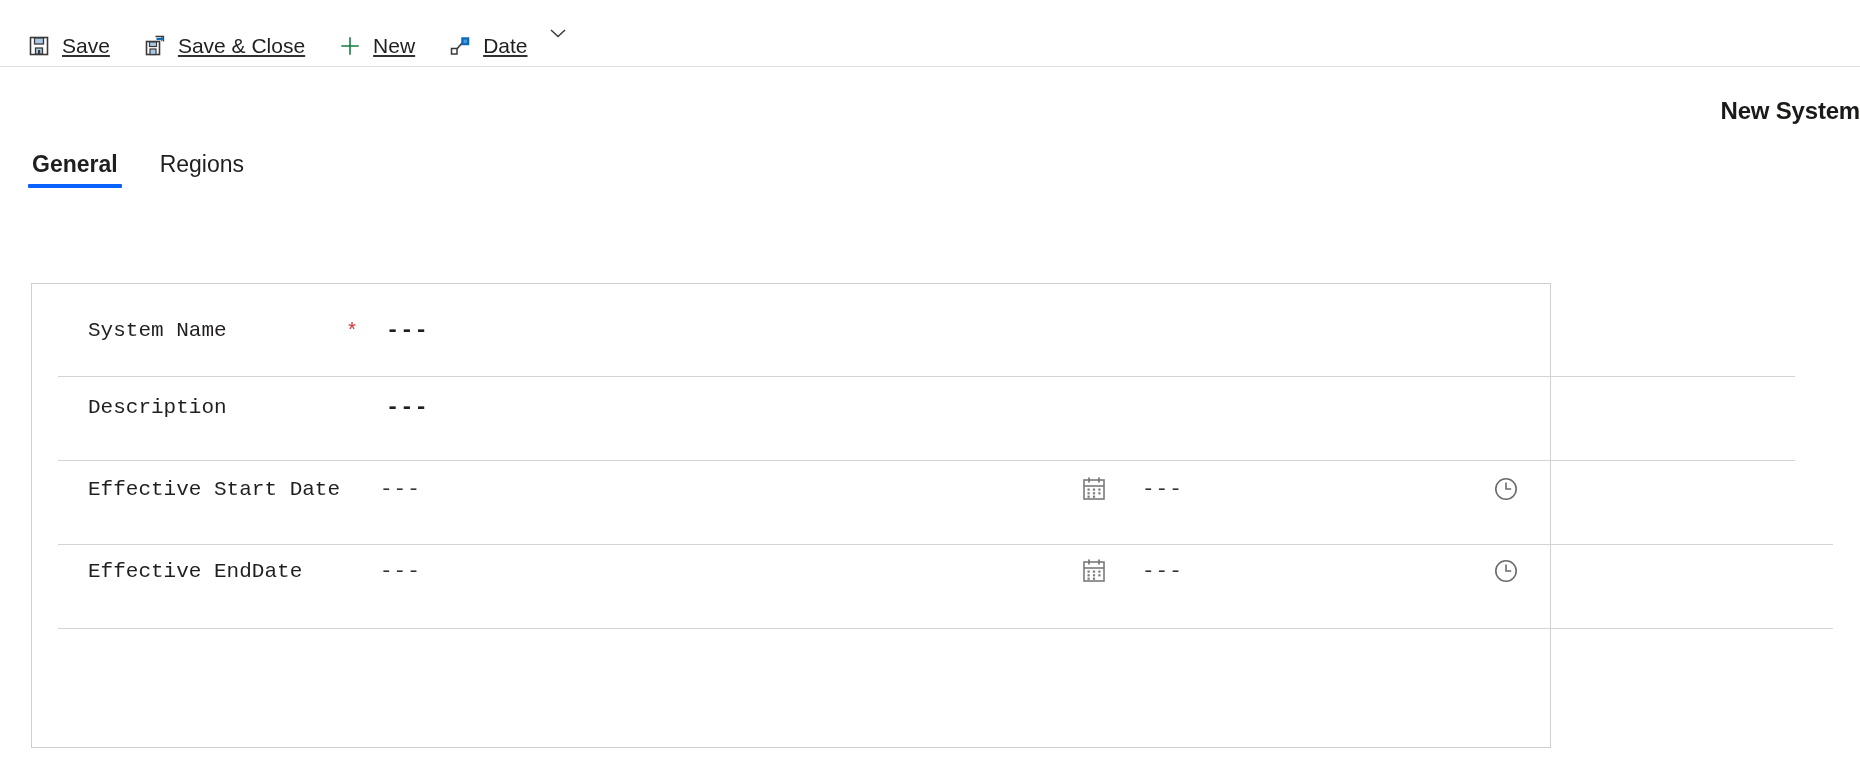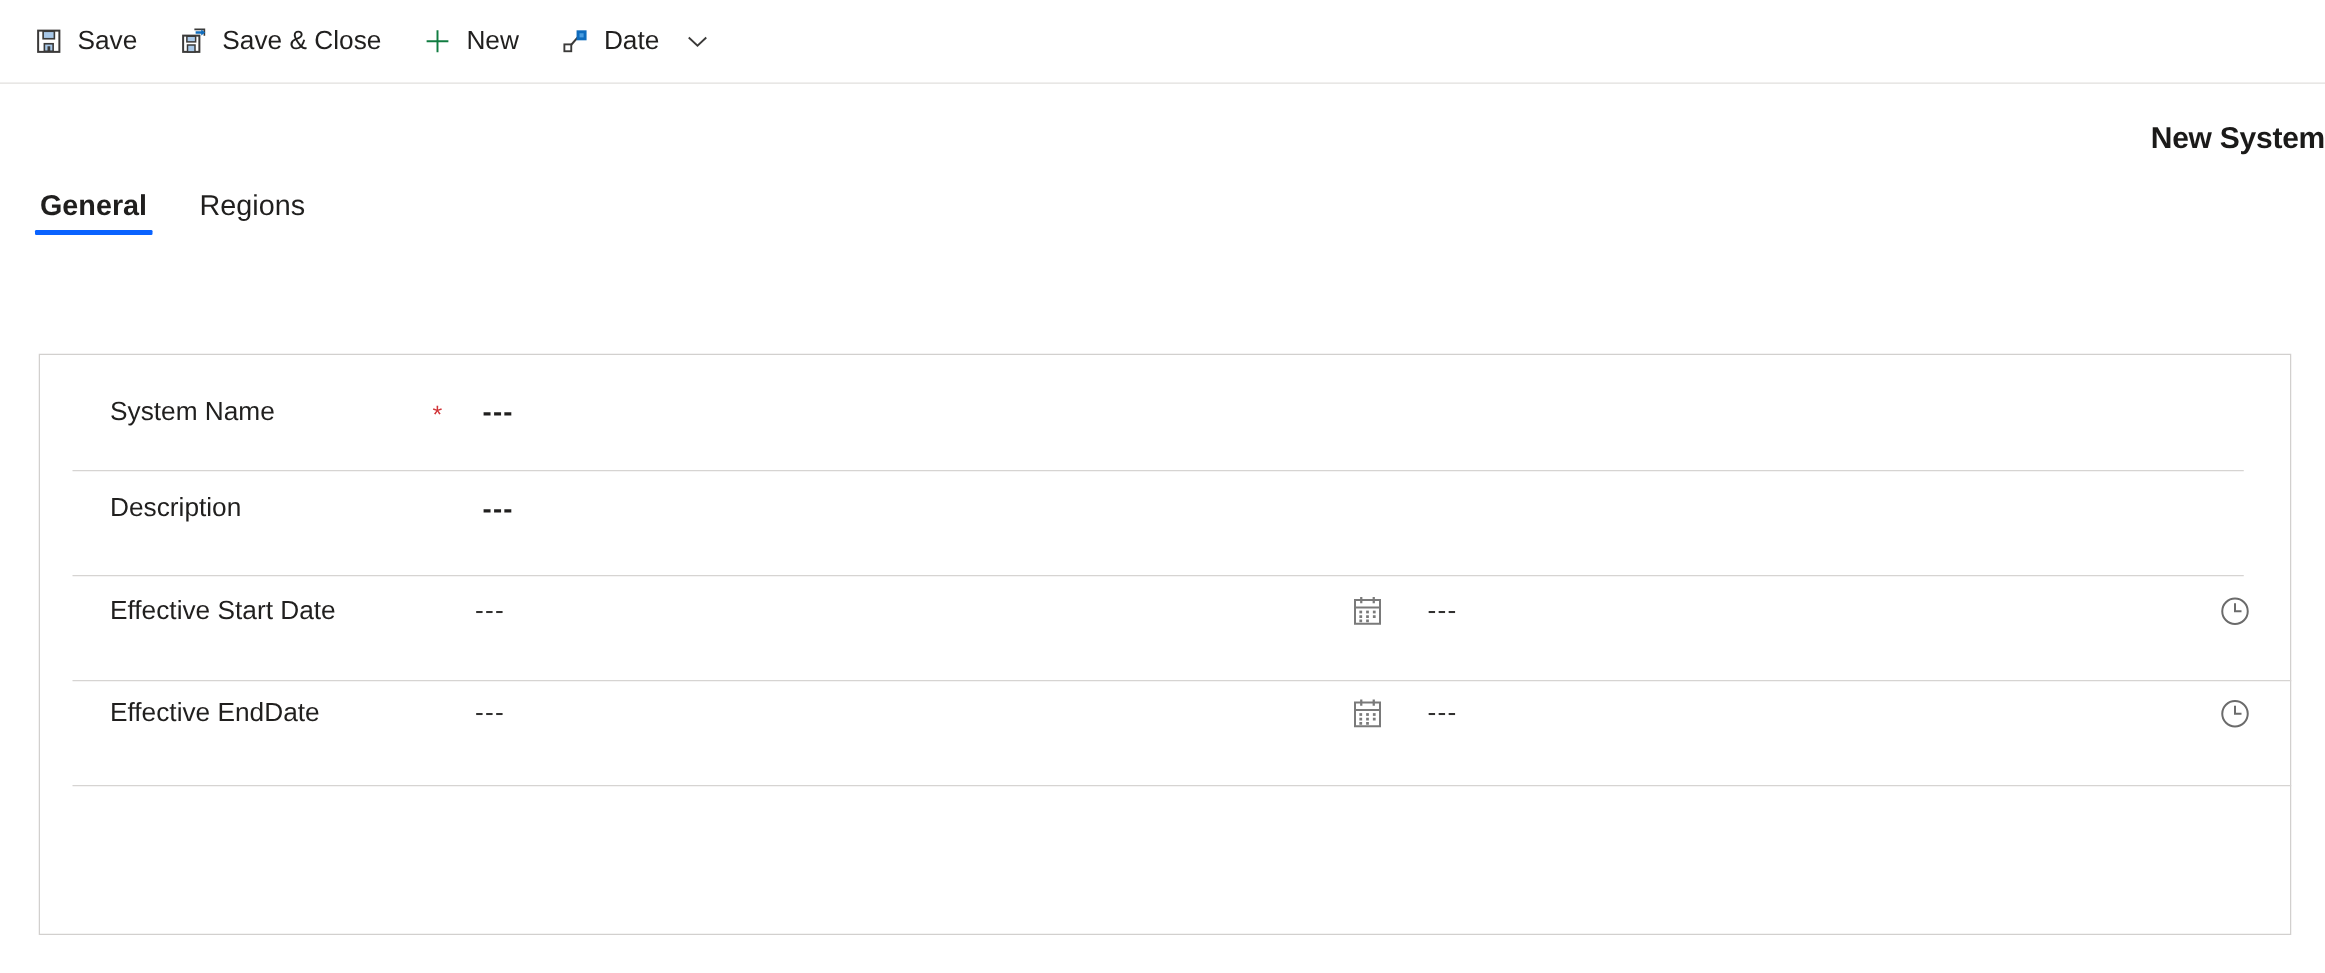--- a/index.html
+++ b/index.html
@@ -21,27 +21,28 @@
     height: 67px;
     box-sizing: border-box;
     display: flex;
     align-items: center;
     padding-left: 14px;
     border-bottom: 1px solid #e1dfdd;
     background: #ffffff;
   }
   .cmd-item {
     display: flex;
-    align-items: center;
+    align-items: flex-end;
     height: 48px;
     padding: 0 14px;
     margin-right: 6px;
     cursor: pointer;
     white-space: nowrap;
     user-select: none;
+    text-decoration: underline;
   }
   .cmd-icon {
     width: 22px;
     height: 22px;
     display: inline-flex;
     align-items: center;
     justify-content: center;
     margin-right: 12px;
     flex: 0 0 auto;
   }
@@ -99,25 +100,26 @@
     height: 4px;
     background: #0a63ff;
     border-radius: 1px;
   }
 
   
   .form-card {
     position: absolute;
     left: 31px;
     top: 283px;
-    width: 1802px;
+    width: 1520px;
     height: 465px;
     box-sizing: border-box;
     border: 1px solid #d2d0ce;
     background: #ffffff;
+    font-family: Liberation Mono, monospace;
   }
 
   .form-row {
     position: relative;
     display: flex;
     align-items: center;
     height: 82px;
     padding-left: 56px;
     box-sizing: border-box;
   }

